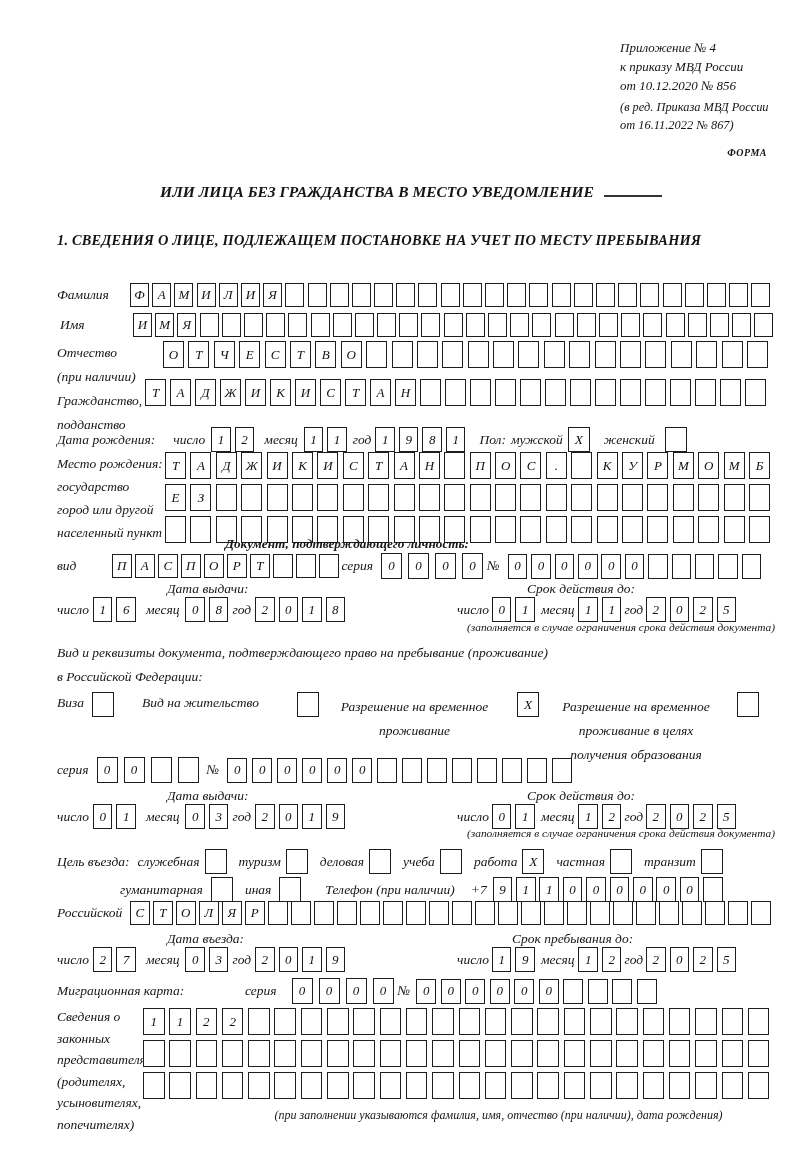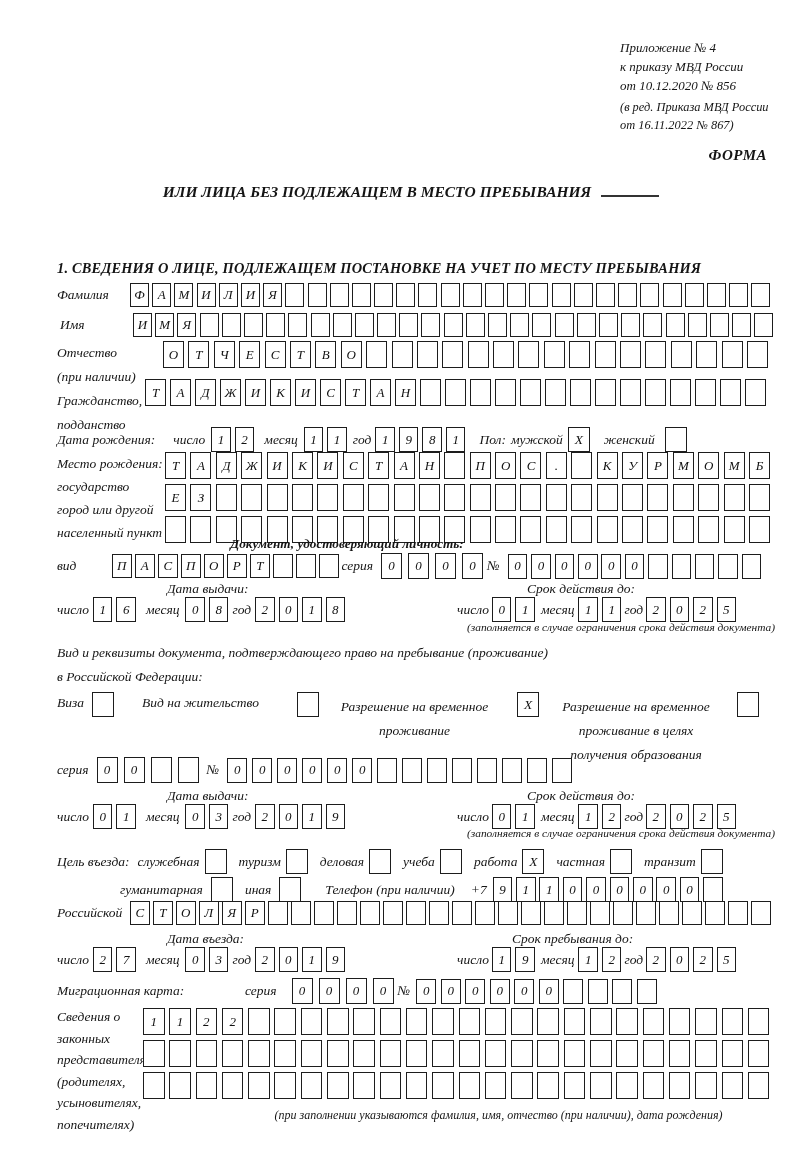--- a/index.html
+++ b/index.html
@@ -7,24 +7,24 @@
         font-family:"Liberation Serif", serif;color:#151515;overflow:hidden;font-style:italic;}
   .abs{position:absolute;}
   .fields{position:absolute;left:57px;top:0;width:718px;height:1163px;}
   .row{position:absolute;display:flex;align-items:center;white-space:nowrap;}
   .t{font-size:13.5px;}
   .b{font-weight:bold;}
   .small{font-size:11.4px;}
   
   .annex{left:620px;top:38px;font-size:13px;line-height:19px;}
   .amend{margin-top:3px;font-size:12.4px;line-height:18px;}
-  .forma{top:147px;right:33px;font-weight:bold;font-size:15px;letter-spacing:.5px;}
+  .forma{top:147px;right:33px;font-weight:bold;font-size:10px;letter-spacing:.5px;}
   .title{top:181px;left:0;width:100%;text-align:center;font-weight:bold;font-size:15.5px;line-height:22.5px;padding-left:22px;box-sizing:border-box;}
   .uline{display:inline-block;width:58px;border-bottom:2px solid #333;margin-left:10px;}
-  .sec1{top:260px;left:57px;font-weight:bold;font-size:14.4px;letter-spacing:.2px;white-space:nowrap;}
+  .sec1{top:232px;left:57px;font-weight:bold;font-size:14.4px;letter-spacing:.2px;white-space:nowrap;}
   
   .cells{display:flex;}
   .cell{box-sizing:border-box;border:1.8px solid #1d1d1d;height:24px;background:#fff;flex:none;
         display:flex;align-items:center;justify-content:center;font-size:13px;color:#111;}
   .tall .cell{height:27px;}
   .pA{column-gap:3.2px}.pA .cell{width:19px}
   .pB{column-gap:4.4px}.pB .cell{width:21px}
   .pB2{column-gap:4px}.pB2 .cell{width:21px}
   .pC{column-gap:3.5px}.pC .cell{width:19.5px}
   .pD{column-gap:6px}.pD .cell{width:21px;height:26px}
@@ -53,21 +53,21 @@
     <div>к приказу МВД России</div>
     <div>от 10.12.2020 № 856</div>
     <div class="amend">
       <div>(в ред. Приказа МВД России</div>
       <div>от 16.11.2022 № 867)</div>
     </div>
   </div>
   <div class="abs forma">ФОРМА</div>
 
   <div class="abs title">
-    <div><span>ИЛИ ЛИЦА БЕЗ ПОДЛЕЖАЩЕМ В МЕСТО ПРЕБЫВАНИЯ</span><span class="uline"></span></div>
+    <div><span>ИЛИ ЛИЦА БЕЗ ГРАЖДАНСТВА В МЕСТО УВЕДОМЛЕНИЕ</span><span class="uline"></span></div>
   </div>
   <div class="abs sec1">1. СВЕДЕНИЯ О ЛИЦЕ, ПОДЛЕЖАЩЕМ ПОСТАНОВКЕ НА УЧЕТ ПО МЕСТУ ПРЕБЫВАНИЯ</div>
 
   <div class="fields">
 
     <div class="row" style="top:283px;left:0">
       <span class="t w73">Фамилия</span>
       <div class="cells pA">
           <span class="cell">Ф</span>
           <span class="cell">А</span>
@@ -299,21 +299,21 @@
         <span class="cell"></span>
         <span class="cell"></span>
         <span class="cell"></span>
         <span class="cell"></span>
         <span class="cell"></span>
         <span class="cell"></span>
         <span class="cell"></span>
         <span class="cell"></span>
       </div>
 
-    <div class="abs b center" style="top:536px;left:90px;width:400px;font-size:13.2px">Документ, удостоверяющий личность:</div>
+    <div class="abs b center" style="top:536px;left:90px;width:400px;font-size:13.2px">Документ, подтверждающего личность:</div>
     <div class="row" style="top:553px;left:0">
       <span class="t" style="width:55px">вид</span>
       <div class="cells pC">
           <span class="cell">П</span>
           <span class="cell">А</span>
           <span class="cell">С</span>
           <span class="cell">П</span>
           <span class="cell">О</span>
           <span class="cell">Р</span>
           <span class="cell">Т</span>

